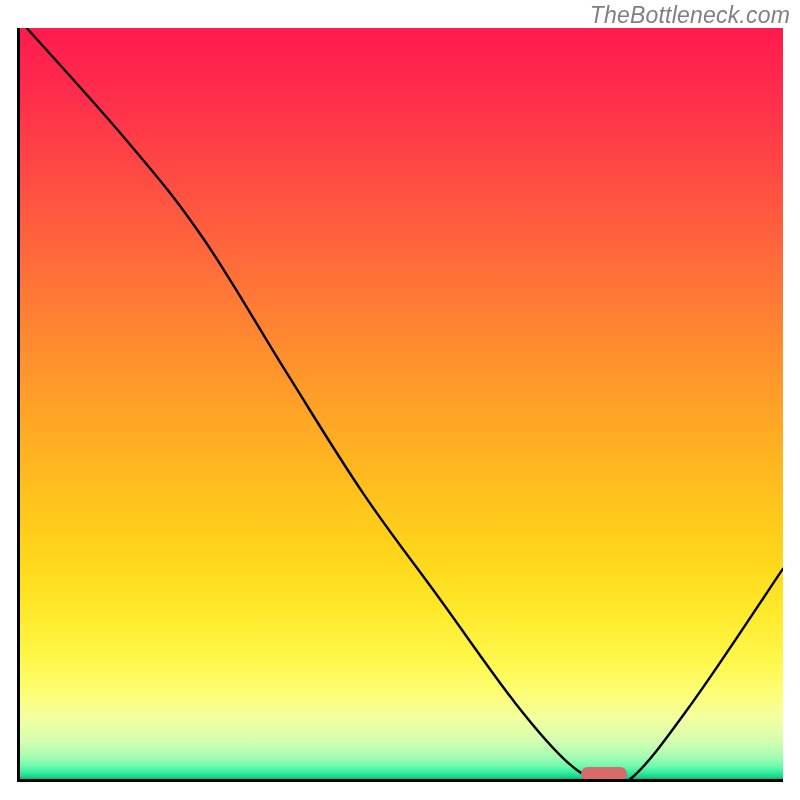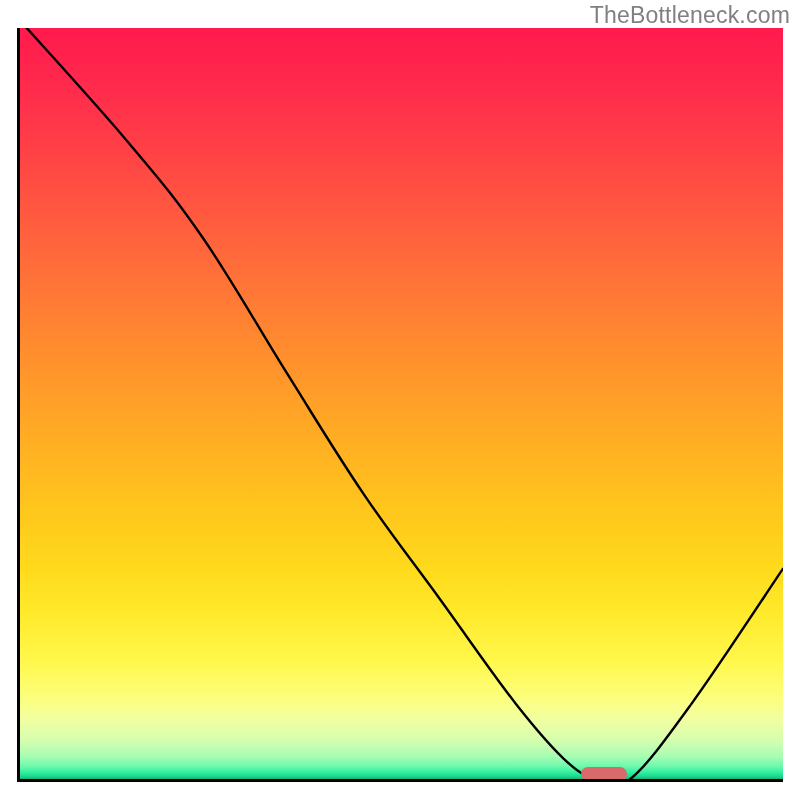--- a/index.html
+++ b/index.html
@@ -12,20 +12,21 @@
   }
   .watermark {
     position: absolute;
     top: 2px;
     right: 10px;
     font-family: Arial, Helvetica, sans-serif;
     font-size: 23px;
     color: #808080;
     font-weight: 500;
     letter-spacing: 0.2px;
+    font-style: italic;
   }
   .plot-frame {
     position: absolute;
     left: 17px;
     top: 28px;
     width: 766px;
     height: 754px;
     border-left: 3px solid #000;
     border-bottom: 3px solid #000;
   }

